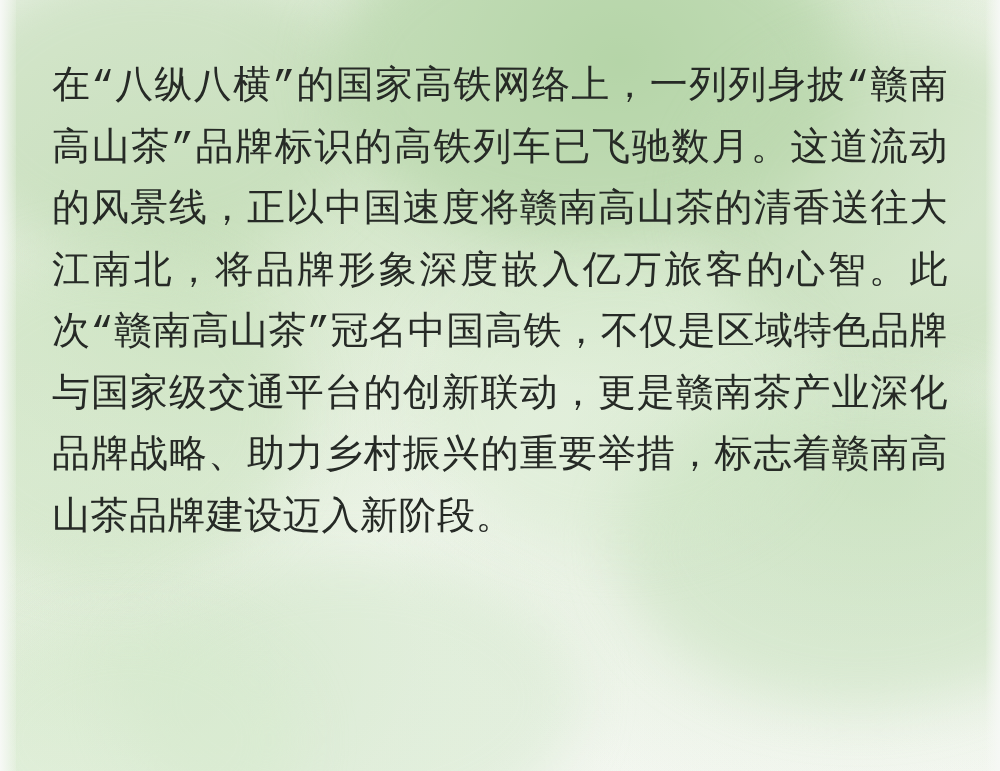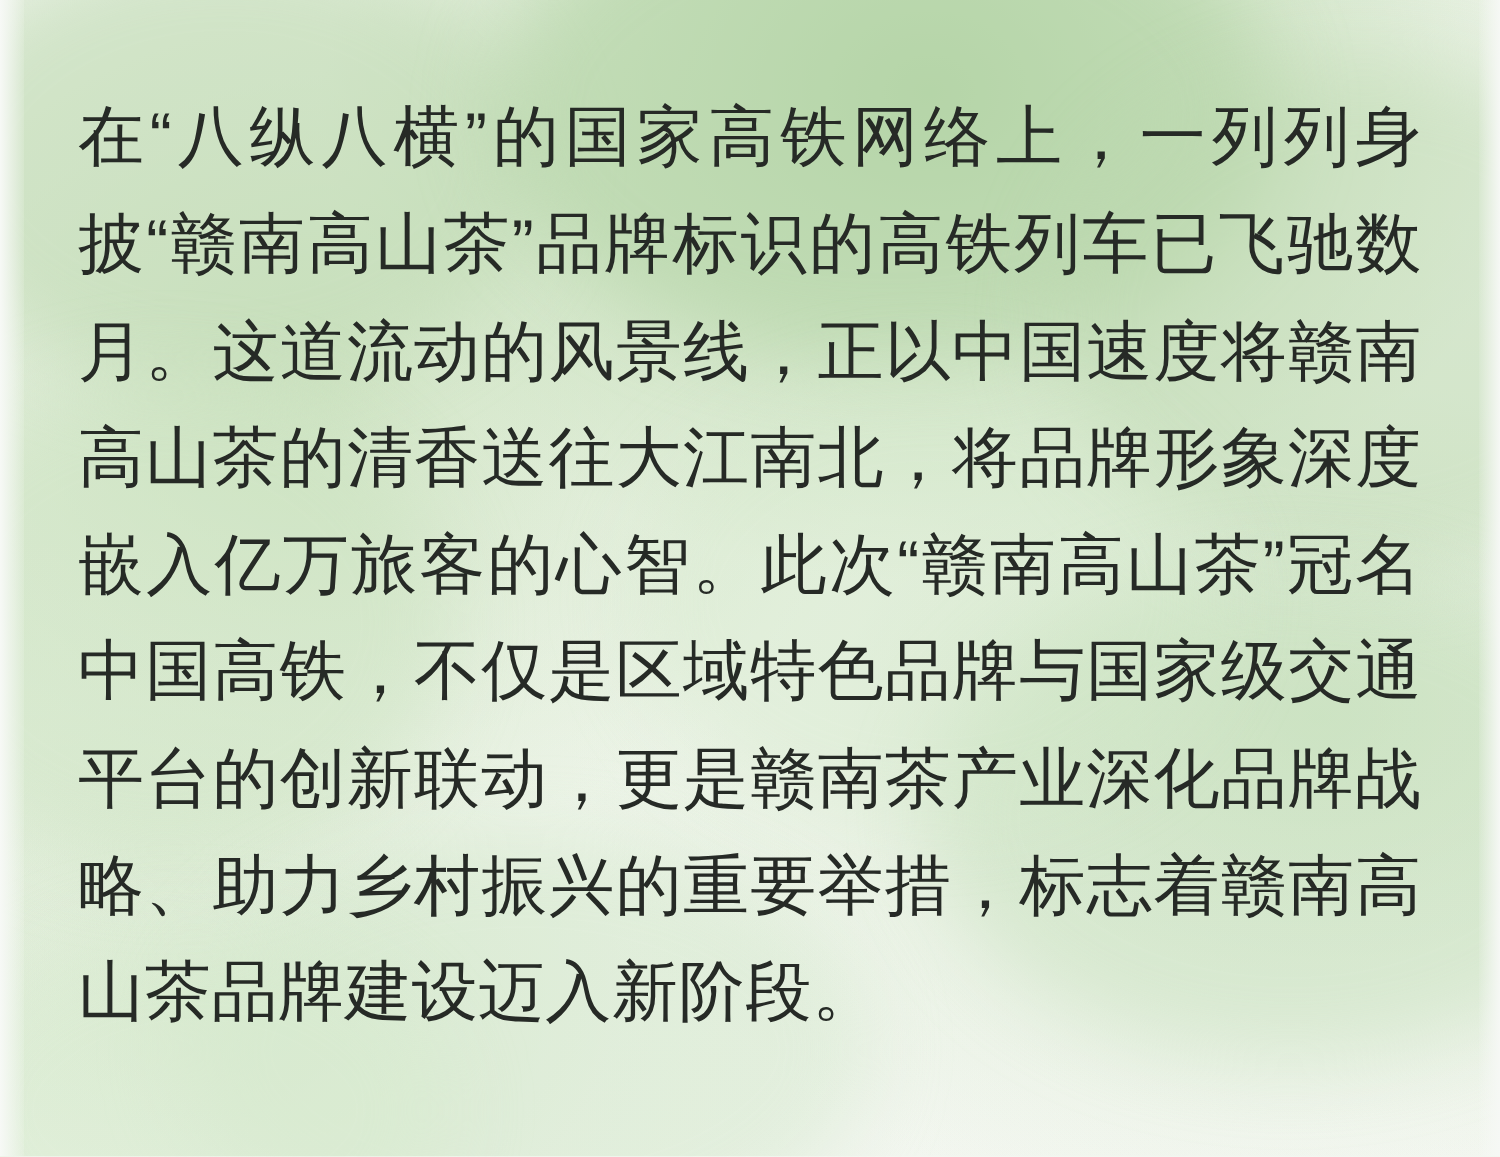--- a/index.html
+++ b/index.html
@@ -58,22 +58,22 @@
   }
 
   .article {
     position: relative;
     z-index: 2;
     padding: 56px 52px 0 52px;
   }
   .article-body {
     margin: 0;
     color: #262a26;
-    font-family: Liberation Sans, sans-serif;
-    font-size: 44px;
+    font-family: Liberation Mono, monospace;
+    font-size: 38px;
     line-height: 1.62;
     letter-spacing: 0.5px;
     text-align: justify;
     text-justify: inter-ideograph;
     text-indent: 0;
     white-space: pre-wrap;
     word-break: break-all;
   }
 </style>
 </head>

